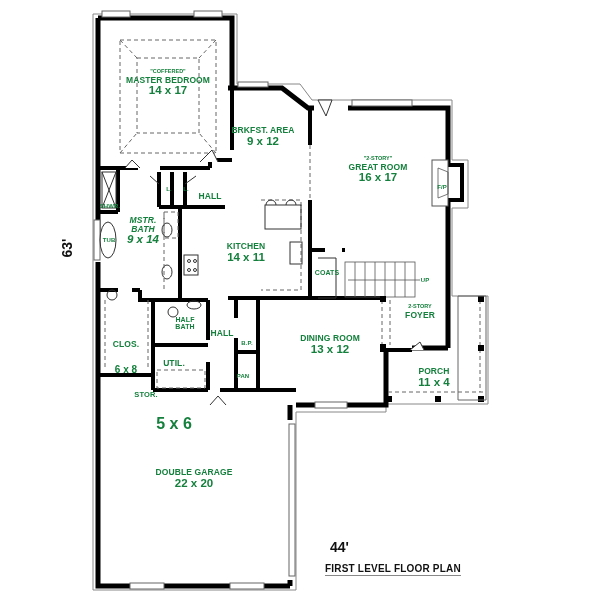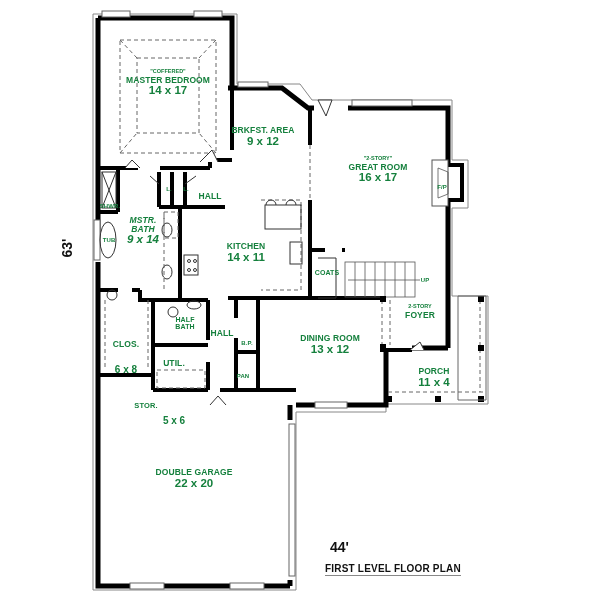--- a/index.html
+++ b/index.html
@@ -227,24 +227,24 @@
   <span class="nm">PAN</span>
 </div>
 
 <div class="lbl" style="left:330px; top:334px;">
   <span class="nm">DINING ROOM</span>
   <span class="dim">13 x 12</span>
 </div>
 
 <div class="lbl" style="left:174px; top:359px;">
   <span class="nm">UTIL.</span>
-  <span class="dim" style="font-size:10px;margin-top:48px;">5 x 6</span>
-</div>
-
-<div class="lbl" style="left:128px; top:402px;padding-left:36px;">
+  <span class="dim" style="font-size:16px;margin-top:48px;">5 x 6</span>
+</div>
+
+<div class="lbl" style="left:128px; top:391px;padding-left:36px;">
   <span class="nm" style="font-size:7.5px;">STOR.</span>
 </div>
 
 <div class="lbl" style="left:434px; top:367px;">
   <span class="nm">PORCH</span>
   <span class="dim">11 x 4</span>
 </div>
 
 <div class="lbl" style="left:194px; top:468px;">
   <span class="nm">DOUBLE GARAGE</span>

